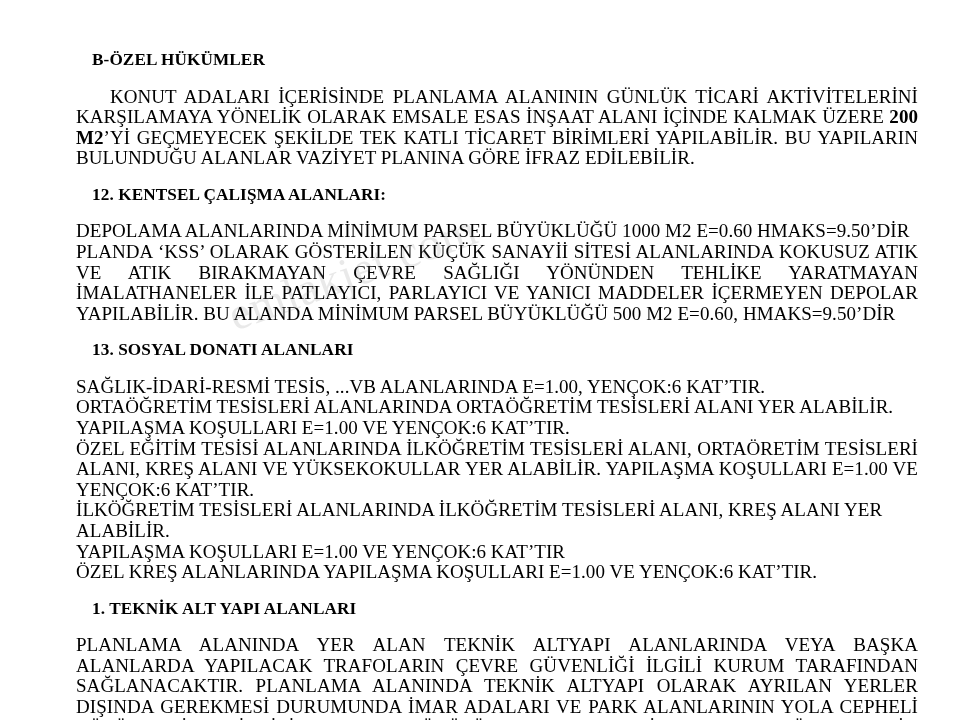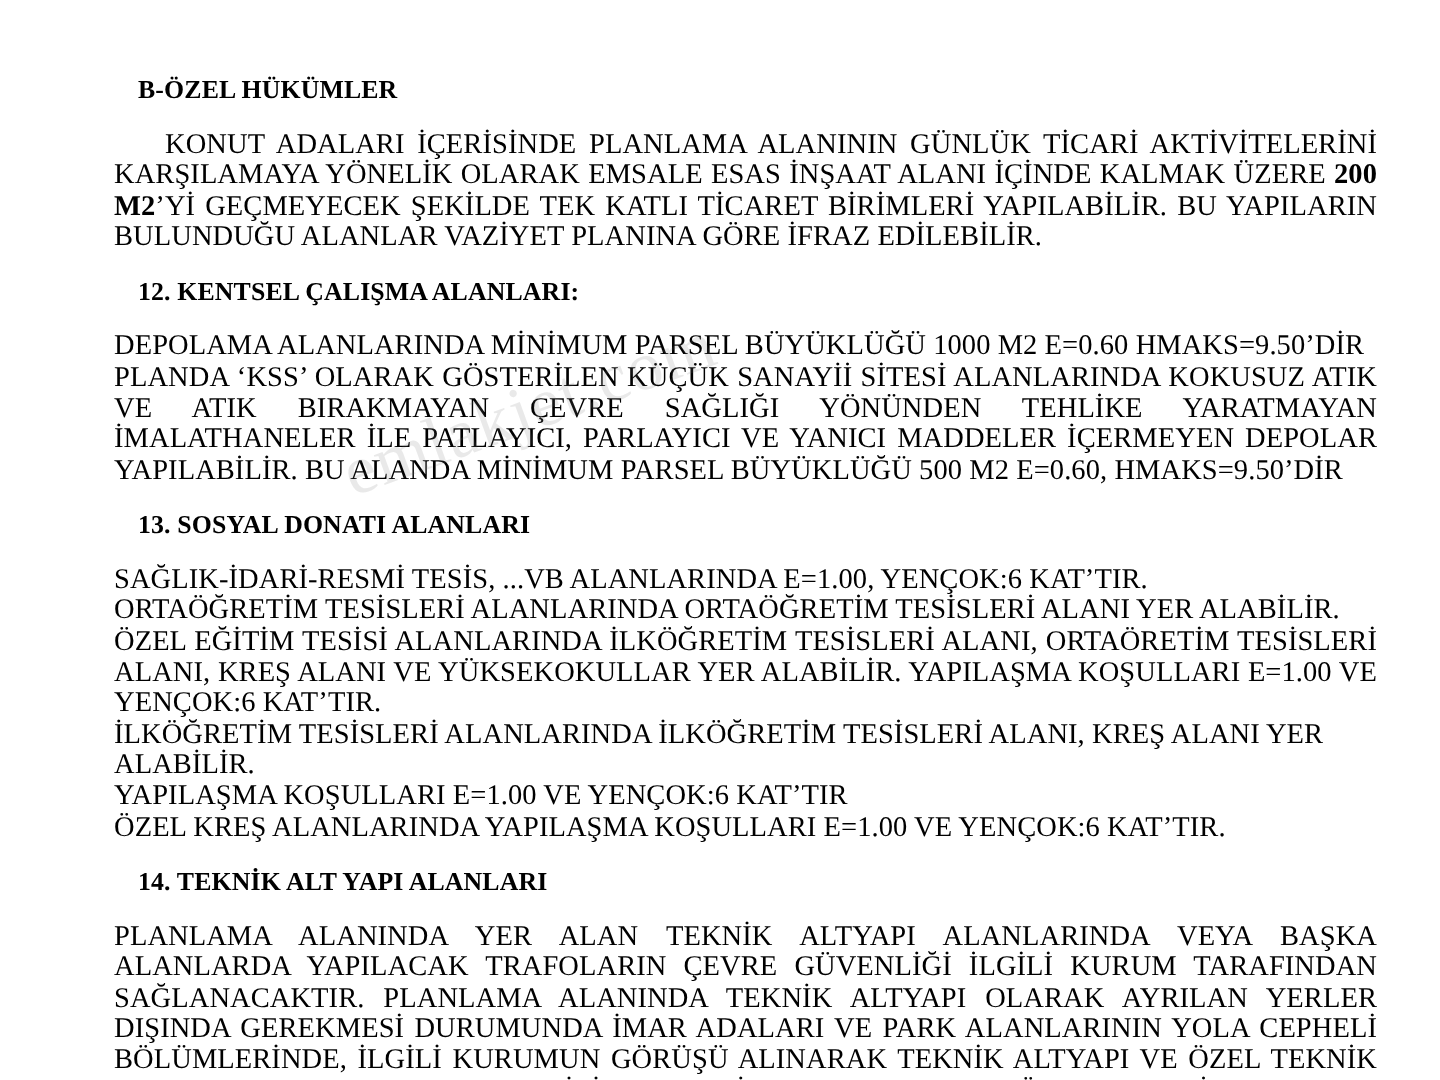--- a/index.html
+++ b/index.html
@@ -101,27 +101,28 @@
     <p class="para nojustify"> DEPOLAMA ALANLARINDA MİNİMUM PARSEL BÜYÜKLÜĞÜ 1000 M2 E=0.60 HMAKS=9.50’DİR</p>
 
     <p class="para">PLANDA ‘KSS’ OLARAK GÖSTERİLEN KÜÇÜK SANAYİİ SİTESİ ALANLARINDA KOKUSUZ ATIK VE ATIK BIRAKMAYAN ÇEVRE SAĞLIĞI YÖNÜNDEN TEHLİKE YARATMAYAN İMALATHANELER İLE PATLAYICI, PARLAYICI VE YANICI MADDELER İÇERMEYEN DEPOLAR YAPILABİLİR. BU ALANDA MİNİMUM PARSEL BÜYÜKLÜĞÜ 500 M2 E=0.60, HMAKS=9.50’DİR</p>
 
     <p class="heading">13. SOSYAL DONATI ALANLARI</p>
 
     <p class="para nojustify">SAĞLIK-İDARİ-RESMİ TESİS, ...VB ALANLARINDA E=1.00, YENÇOK:6 KAT’TIR.</p>
 
     <p class="para nojustify">ORTAÖĞRETİM TESİSLERİ ALANLARINDA ORTAÖĞRETİM TESİSLERİ ALANI YER ALABİLİR.</p>
 
+    <p class="para nojustify">YAPILAŞMA KOŞULLARI E=1.00 VE YENÇOK:6 KAT’TIR.</p>
 
     <p class="para">ÖZEL EĞİTİM TESİSİ ALANLARINDA İLKÖĞRETİM TESİSLERİ ALANI, ORTAÖRETİM TESİSLERİ ALANI, KREŞ ALANI VE YÜKSEKOKULLAR YER ALABİLİR. YAPILAŞMA KOŞULLARI E=1.00 VE YENÇOK:6 KAT’TIR.</p>
 
     <p class="para nojustify">İLKÖĞRETİM TESİSLERİ ALANLARINDA İLKÖĞRETİM TESİSLERİ ALANI, KREŞ ALANI YER ALABİLİR.</p>
 
     <p class="para nojustify">YAPILAŞMA KOŞULLARI E=1.00 VE YENÇOK:6 KAT’TIR</p>
 
     <p class="para nojustify">ÖZEL KREŞ ALANLARINDA YAPILAŞMA KOŞULLARI E=1.00 VE YENÇOK:6 KAT’TIR.</p>
 
-    <p class="heading">14. TEKNİK ALT YAPI ALANLARI</p>
+    <p class="heading">1. TEKNİK ALT YAPI ALANLARI</p>
 
     <p class="para">PLANLAMA ALANINDA YER ALAN TEKNİK ALTYAPI ALANLARINDA VEYA BAŞKA ALANLARDA YAPILACAK TRAFOLARIN ÇEVRE GÜVENLİĞİ İLGİLİ KURUM TARAFINDAN SAĞLANACAKTIR. PLANLAMA ALANINDA TEKNİK ALTYAPI OLARAK AYRILAN YERLER DIŞINDA GEREKMESİ DURUMUNDA İMAR ADALARI VE PARK ALANLARININ YOLA CEPHELİ BÖLÜMLERİNDE, İLGİLİ KURUMUN GÖRÜŞÜ ALINARAK TEKNİK ALTYAPI VE ÖZEL TEKNİK ALTYAPI ALANLARI AYRILABİLİR. TEKNİK ALTYAPI VE ÖZEL TEKNİK ALTYAPI ALANLARINDA TRAFO, TELEKOM YAPILARI, SANTRAL BİNALARI, ARITMA TESİSİ, SU DEPOSU VB. KULLANIMLAR YER ALABİLİR. BU ALANLAR VAZİYET PLANINA GÖRE İFRAZ EDİLEBİLİR.</p>
 
   </div>
 </div>
 
 </body></html>

